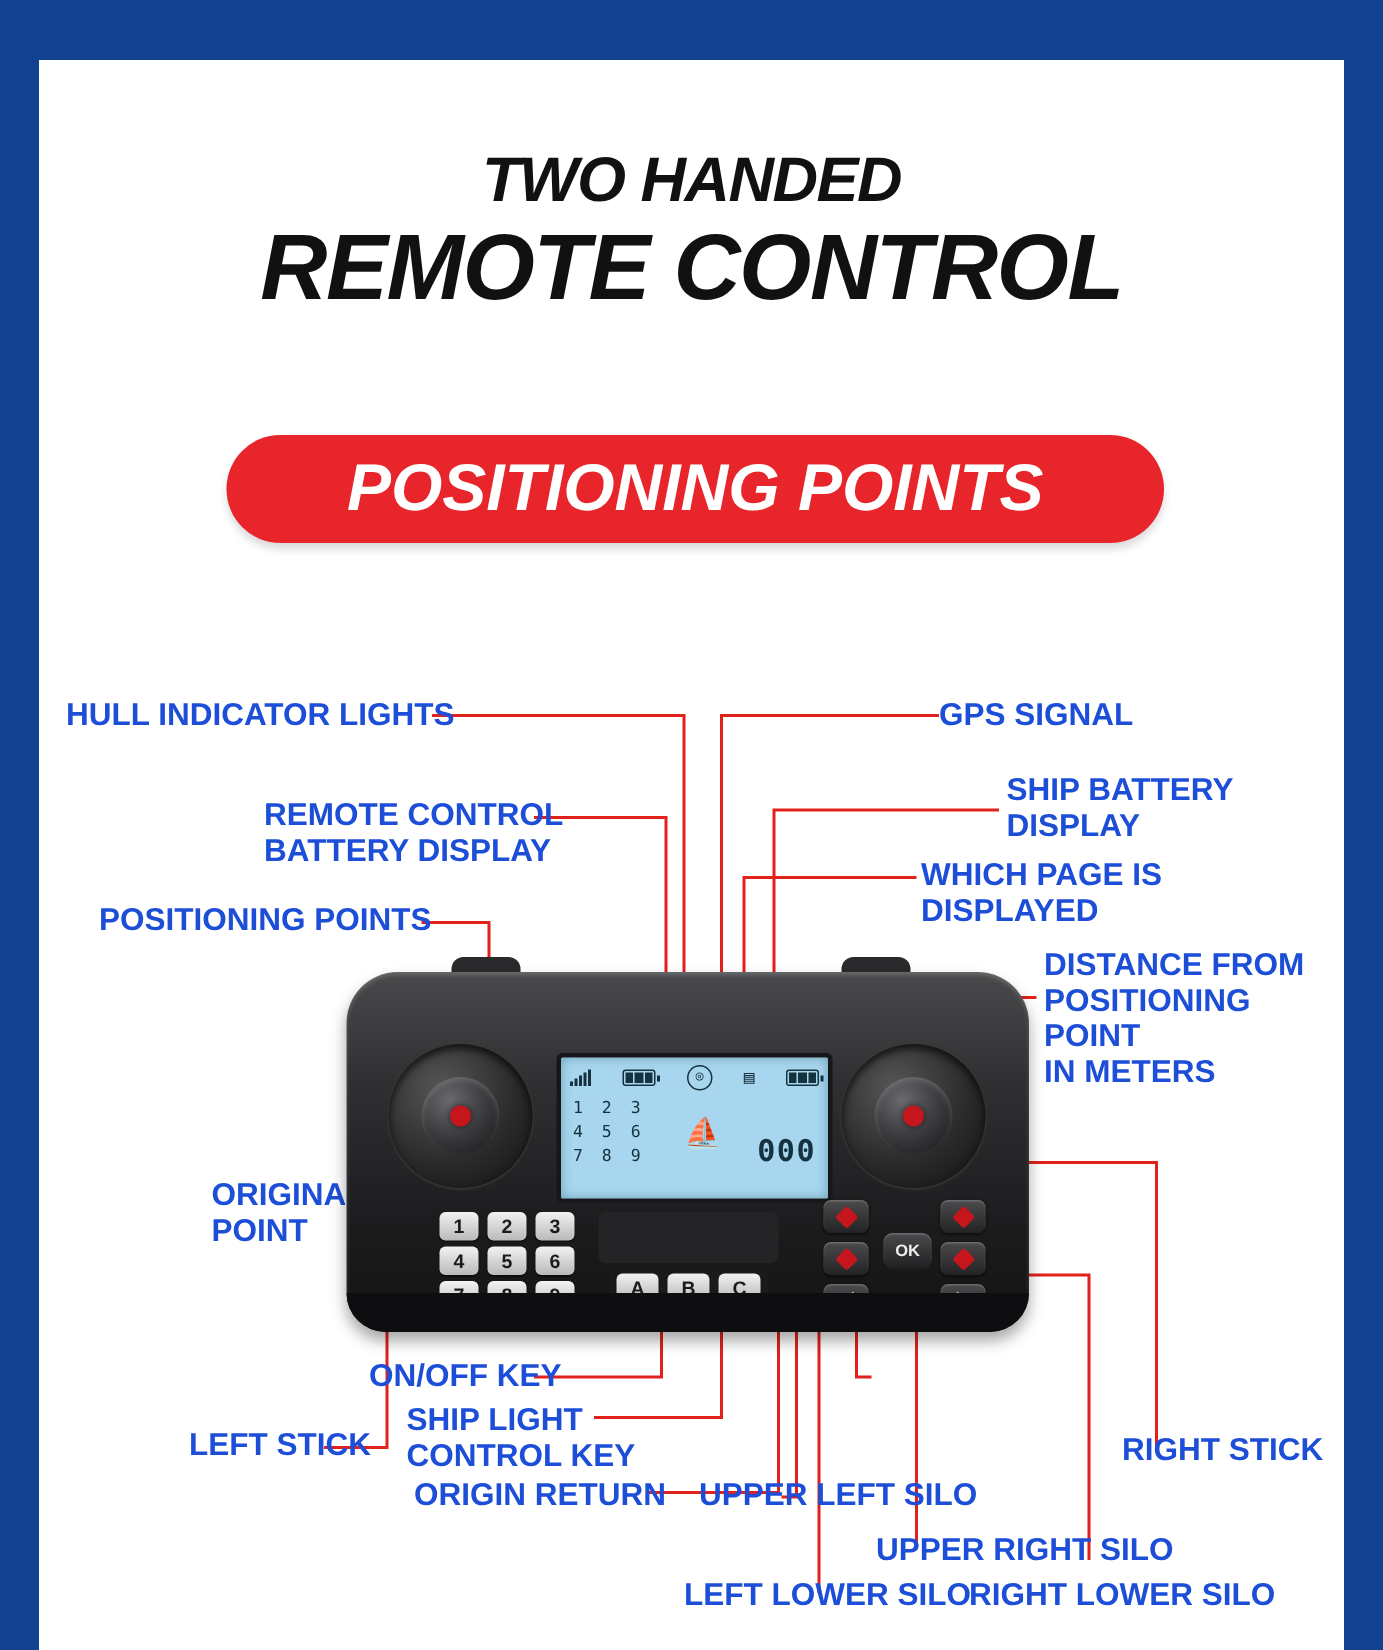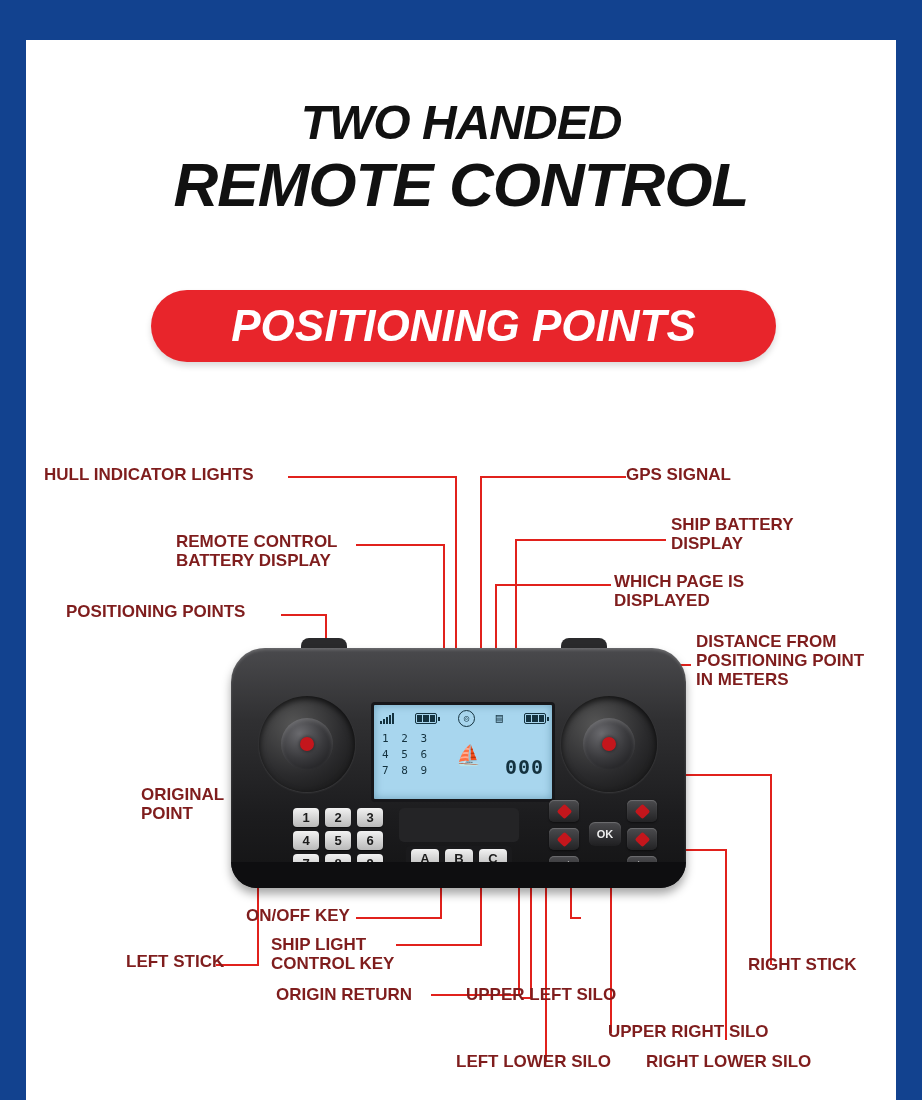--- a/index.html
+++ b/index.html
@@ -18,41 +18,41 @@
   .title-block{
     position:absolute;left:0;top:60px;width:870px;text-align:center;
   }
   .title-line{
     font-family:"Liberation Sans", sans-serif;
     font-weight:bold;font-style:italic;
     color:#111;
     letter-spacing:-1px;
     line-height:0.95;
   }
-  .title-line.l1{font-size:48px;}
+  .title-line.l1{font-size:42px;}
   .title-line.l2{font-size:62px;margin-top:10px;}
   .badge{
     position:absolute;left:125px;top:250px;
     width:625px;height:72px;
     background:#e8252b;
     border-radius:40px;
     display:flex;align-items:center;justify-content:center;
     box-shadow:0 4px 6px rgba(0,0,0,.15);
   }
   .badge span{
     color:#fff;font-size:44px;font-weight:bold;font-style:italic;
     letter-spacing:0px;
   }
 
   
   .lbl{
     position:absolute;
-    color:#7f1d1d;
+    color:#1d4ed8;
     font-weight:bold;
-    font-size:17px;
+    font-size:21px;
     line-height:1.12;
     white-space:pre-line;
   }
 
   
   .lines{position:absolute;left:0;top:0;width:870px;height:1060px;}
 
   
   .controller{
     position:absolute;left:205px;top:590px;
@@ -259,21 +259,21 @@
 IN METERS</div>
   <div class="lbl" style="left:115px;top:745px;">ORIGINAL
 POINT</div>
   <div class="lbl" style="left:220px;top:866px;">ON/OFF KEY</div>
   <div class="lbl" style="left:245px;top:895px;">SHIP LIGHT
 CONTROL KEY</div>
   <div class="lbl" style="left:722px;top:915px;">RIGHT STICK</div>
   <div class="lbl" style="left:52px;top:912px;margin-left:48px;">LEFT STICK</div>
   <div class="lbl" style="left:250px;top:945px;">ORIGIN RETURN</div>
   <div class="lbl" style="left:440px;top:945px;">UPPER LEFT  SILO</div>
-  <div class="lbl" style="left:558px;top:982px;margin-left:24px;">UPPER RIGHT SILO</div>
+  <div class="lbl" style="left:558px;top:982px;">UPPER RIGHT SILO</div>
   <div class="lbl" style="left:430px;top:1012px;">LEFT LOWER SILO</div>
   <div class="lbl" style="left:620px;top:1012px;">RIGHT LOWER SILO</div>
 
   <div class="controller">
     <div class="ctr-top-nub nub-l"></div>
     <div class="ctr-top-nub nub-r"></div>
     <div class="ctr-body">
 
       <div class="stick-well left">
         <div class="stick-knob">

